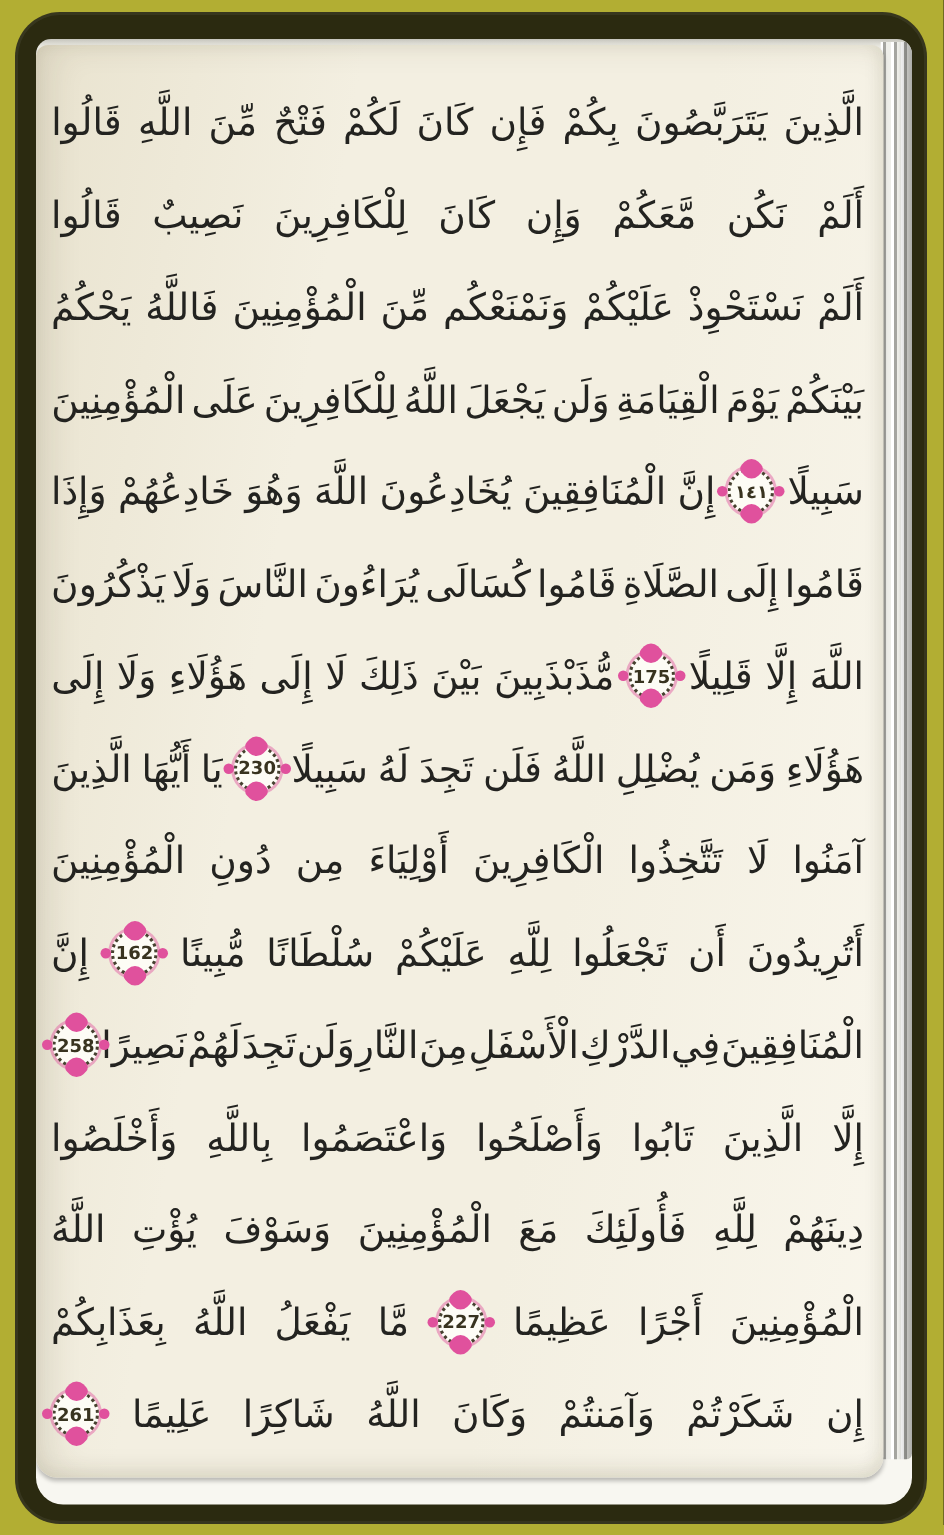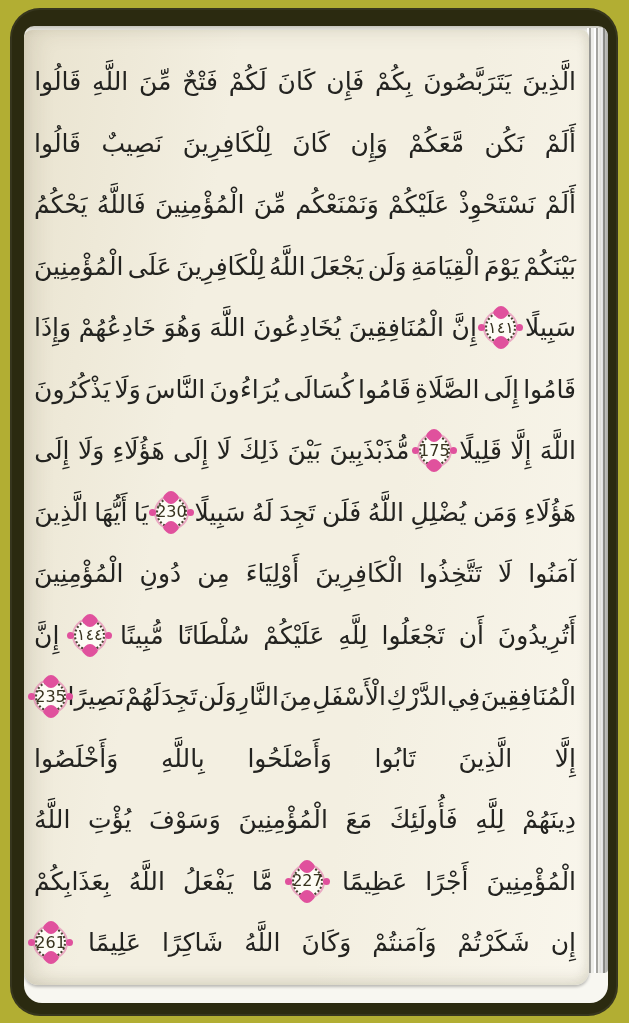--- a/index.html
+++ b/index.html
@@ -103,23 +103,23 @@
     position:absolute;left:50%;
     width:13px;height:13px;
     background:var(--marker-pink);
     transform:translateX(-50%) rotate(45deg);
     border-radius:50% 4px 50% 4px;
     z-index:-1;
   }
   .marker::before{top:-8px;}
   .marker::after{bottom:-8px;}
   .mnum{
-    font-size:16px;
+    font-size:12px;
     line-height:1;
-    font-weight:normal;
+    font-weight:bold;
     color:var(--marker-number);
     direction:rtl;
   }
 </style>
 </head>
 <body>
 
 <div class="frame">
   <div class="opening">
     <div class="edge-right"></div>
@@ -236,44 +236,45 @@
           </div>
           <div class="line">
             <span class="word">أَتُرِيدُونَ</span>
             <span class="word">أَن</span>
             <span class="word">تَجْعَلُوا</span>
             <span class="word">لِلَّهِ</span>
             <span class="word">عَلَيْكُمْ</span>
             <span class="word">سُلْطَانًا</span>
             <span class="word">مُّبِينًا</span>
             <span class="marker">
-              <span class="mnum">١٤٤</span>
+              <span class="mnum">162</span>
             </span>
             <span class="word">إِنَّ</span>
           </div>
           <div class="line">
             <span class="word">الْمُنَافِقِينَ</span>
             <span class="word">فِي</span>
             <span class="word">الدَّرْكِ</span>
             <span class="word">الْأَسْفَلِ</span>
             <span class="word">مِنَ</span>
             <span class="word">النَّارِ</span>
             <span class="word">وَلَن</span>
             <span class="word">تَجِدَ</span>
             <span class="word">لَهُمْ</span>
             <span class="word">نَصِيرًا</span>
             <span class="marker">
-              <span class="mnum">235</span>
+              <span class="mnum">258</span>
             </span>
           </div>
           <div class="line">
             <span class="word">إِلَّا</span>
             <span class="word">الَّذِينَ</span>
             <span class="word">تَابُوا</span>
             <span class="word">وَأَصْلَحُوا</span>
+            <span class="word">وَاعْتَصَمُوا</span>
             <span class="word">بِاللَّهِ</span>
             <span class="word">وَأَخْلَصُوا</span>
           </div>
           <div class="line">
             <span class="word">دِينَهُمْ</span>
             <span class="word">لِلَّهِ</span>
             <span class="word">فَأُولَئِكَ</span>
             <span class="word">مَعَ</span>
             <span class="word">الْمُؤْمِنِينَ</span>
             <span class="word">وَسَوْفَ</span>

